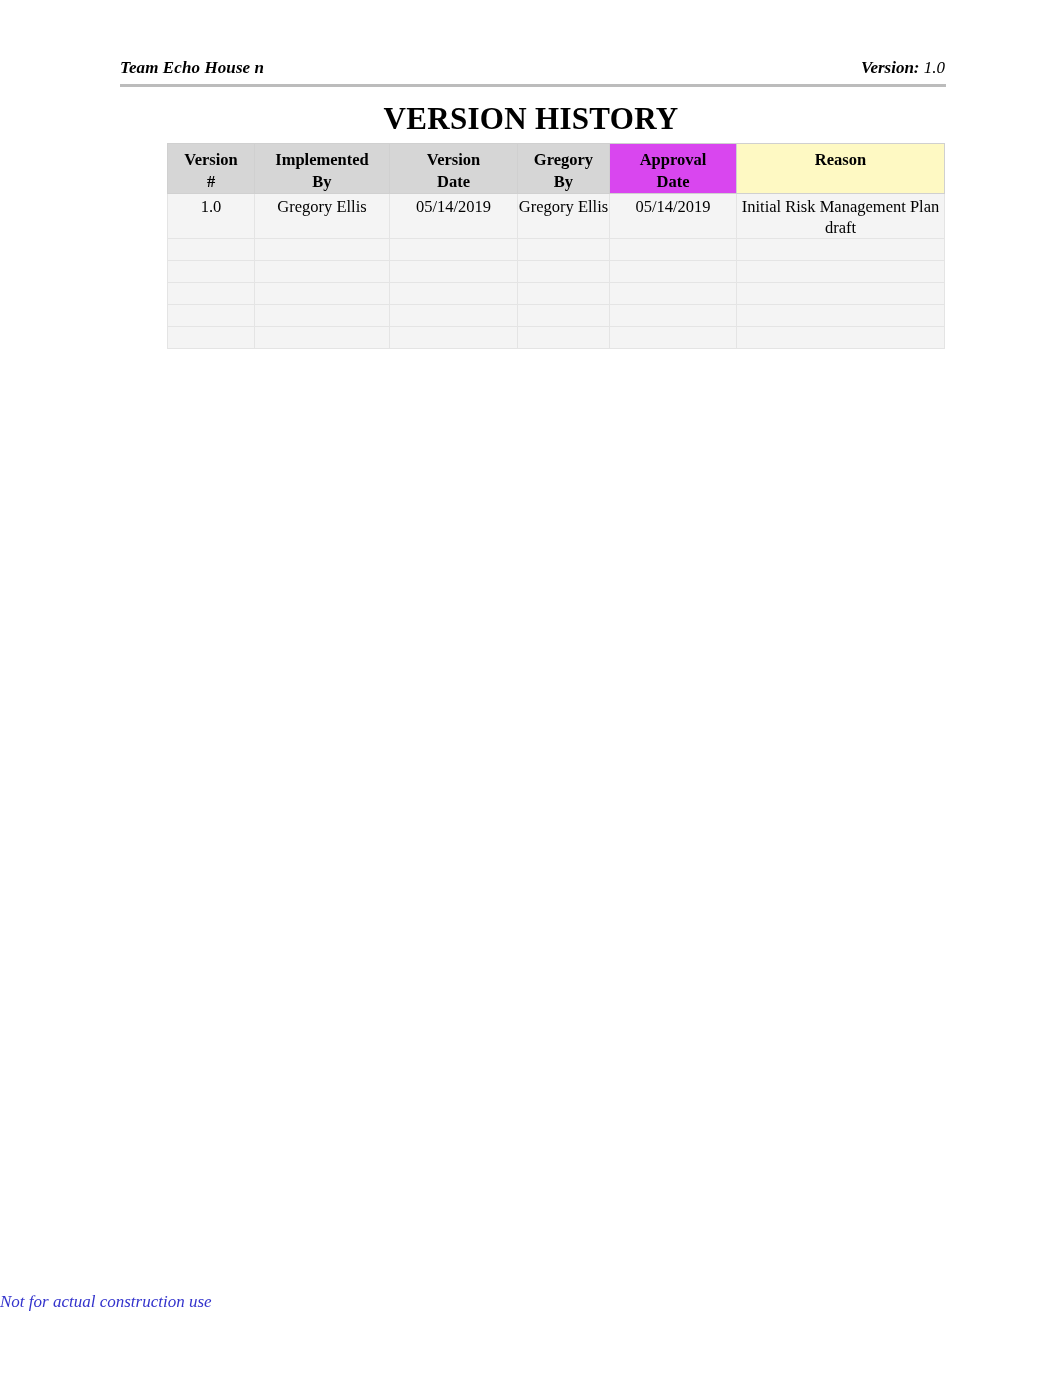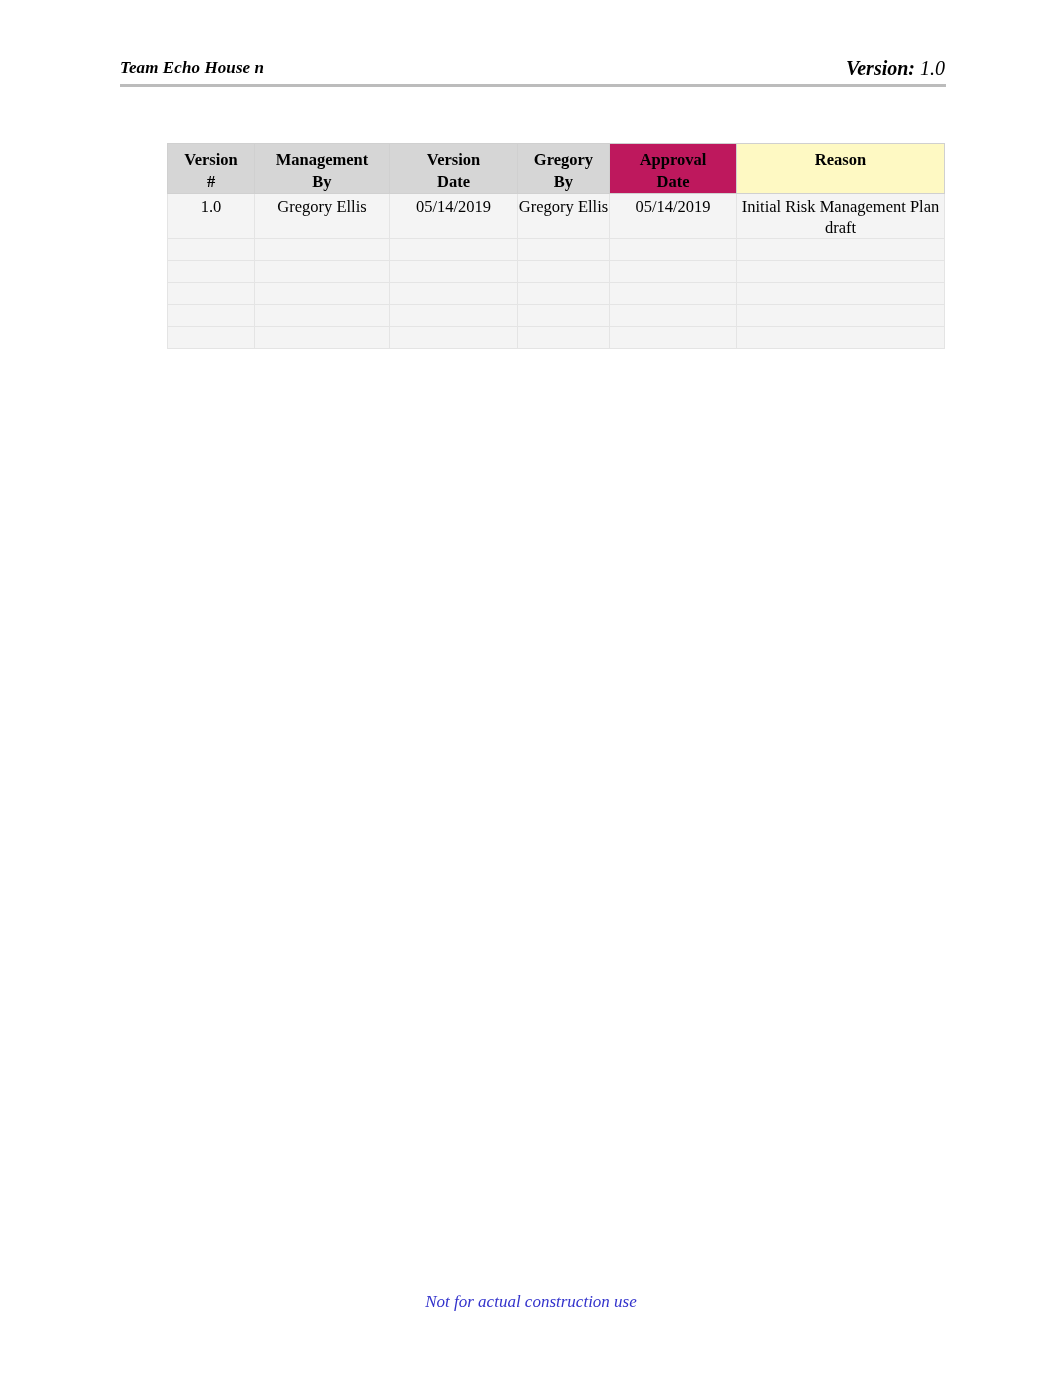--- a/index.html
+++ b/index.html
@@ -40,21 +40,21 @@
   .doc-header-left {
     font-size: 17px;
     font-weight: bold;
     font-style: italic;
     letter-spacing: 0.1px;
     white-space: nowrap;
     line-height: 20px;
     text-align: right;
   }
   .doc-header-right {
-    font-size: 20px;
+    font-size: 17px;
     font-style: italic;
     white-space: nowrap;
     line-height: 20px;
   }
   .doc-header-right .vlabel {
     font-weight: bold;
   }
   .doc-header-right .vvalue {
     font-weight: normal;
   }
@@ -148,21 +148,20 @@
   .header-soft {
     filter: blur(0.45px);
   }
 
   
   .doc-footer {
     position: absolute;
     left: 0;
     top: 1291px;
     width: 1062px;
-    text-align: center;
     font-size: 17px;
     font-style: italic;
     line-height: 22px;
   }
 
   
   .body-blank {
     position: absolute;
     left: 120px;
     top: 360px;
@@ -179,50 +178,51 @@
     <div class="doc-header">
       <div class="doc-header-left">Team Echo House n</div>
       <div class="doc-header-right">
         <span class="vlabel">Version:</span>
         <span class="vvalue">1.0</span>
       </div>
     </div>
     <div class="header-rule" style="background: rgb(185, 185, 185);"></div>
   </div>
 
+  <div class="doc-title">VERSION HISTORY</div>
 
   <div class="table-wrap table-soft">
     <table class="vh">
       <colgroup>
         <col class="c0">
           <col class="c1">
           <col class="c2">
         <col class="c3">
           <col class="c4">
           <col class="c5">
       </colgroup>
       <thead>
         <tr>
           <th style="background: rgb(214, 214, 214);">
             <span class="hdr-l1">Version</span>
             <span class="hdr-l2">#</span>
           </th>
           <th style="background: rgb(214, 214, 214);">
-            <span class="hdr-l1">Management</span>
+            <span class="hdr-l1">Implemented</span>
             <span class="hdr-l2">By</span>
           </th>
           <th style="background: rgb(214, 214, 214);">
             <span class="hdr-l1">Version</span>
             <span class="hdr-l2">Date</span>
           </th>
           <th style="background: rgb(214, 214, 214);">
             <span class="hdr-l1">Gregory</span>
             <span class="hdr-l2">By</span>
           </th>
-          <th style="background: #be185d;">
+          <th style="background: #d946ef;">
             <span class="hdr-l1">Approval</span>
             <span class="hdr-l2">Date</span>
           </th>
           <th style="background: #fef9c3;">
             <span class="hdr-l1">Reason</span>
             <span class="hdr-l2"></span>
           </th>
         </tr>
       </thead>
       <tbody>

